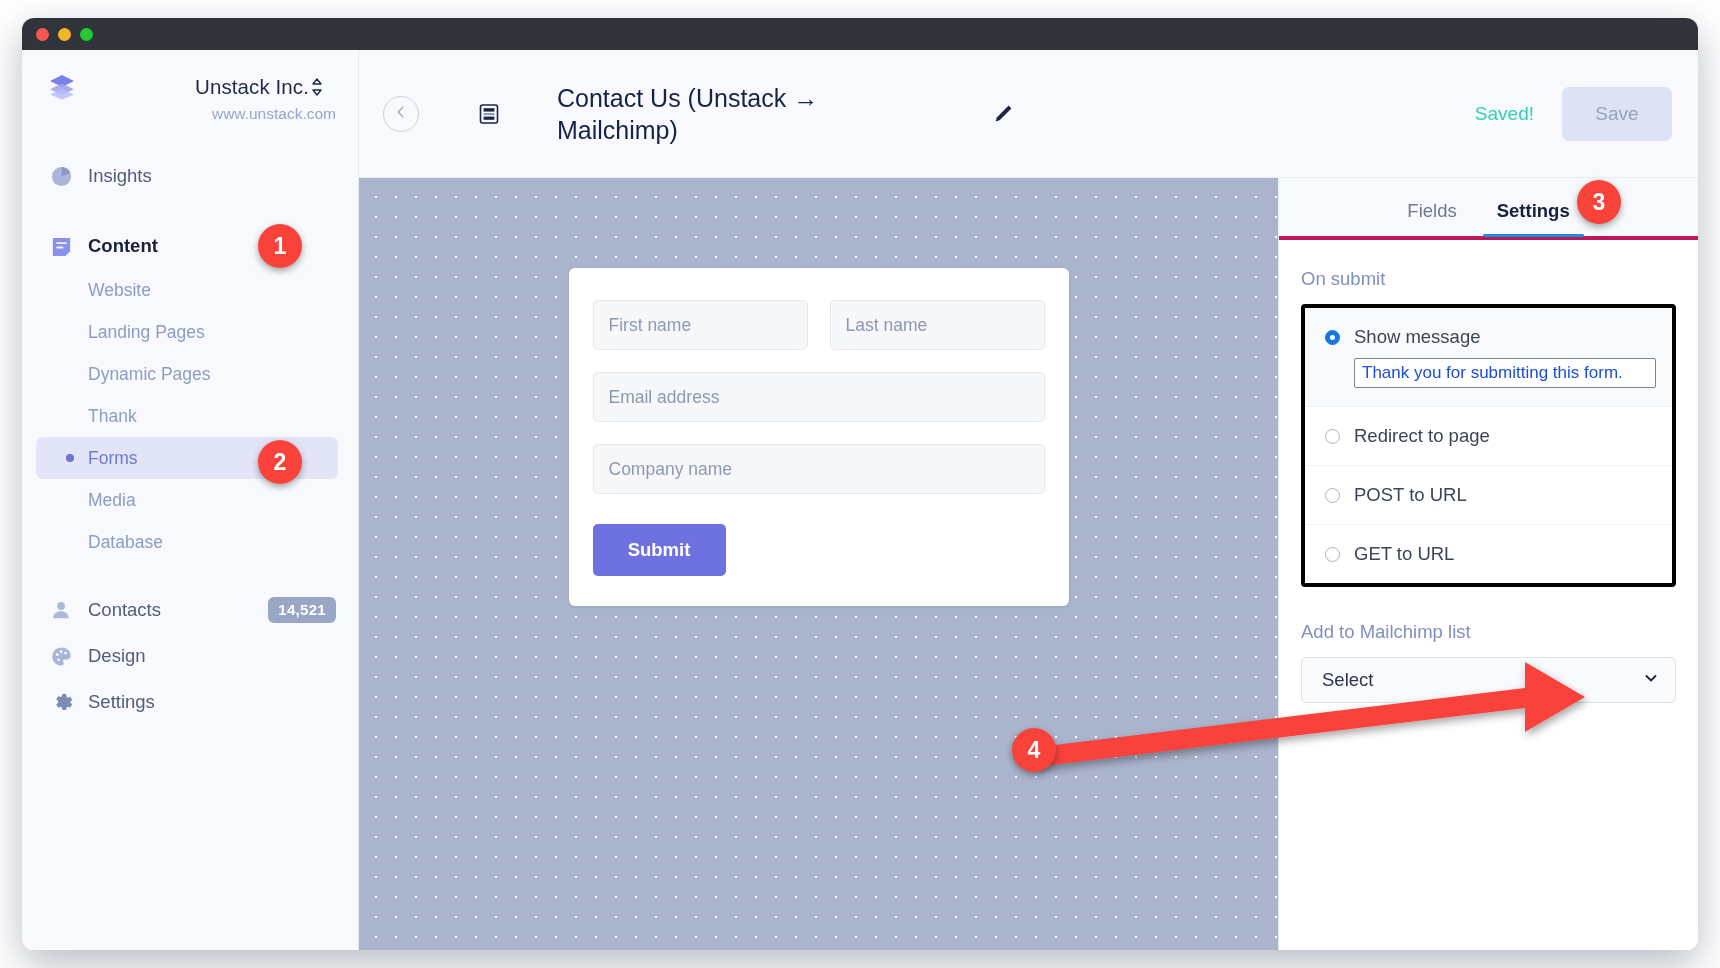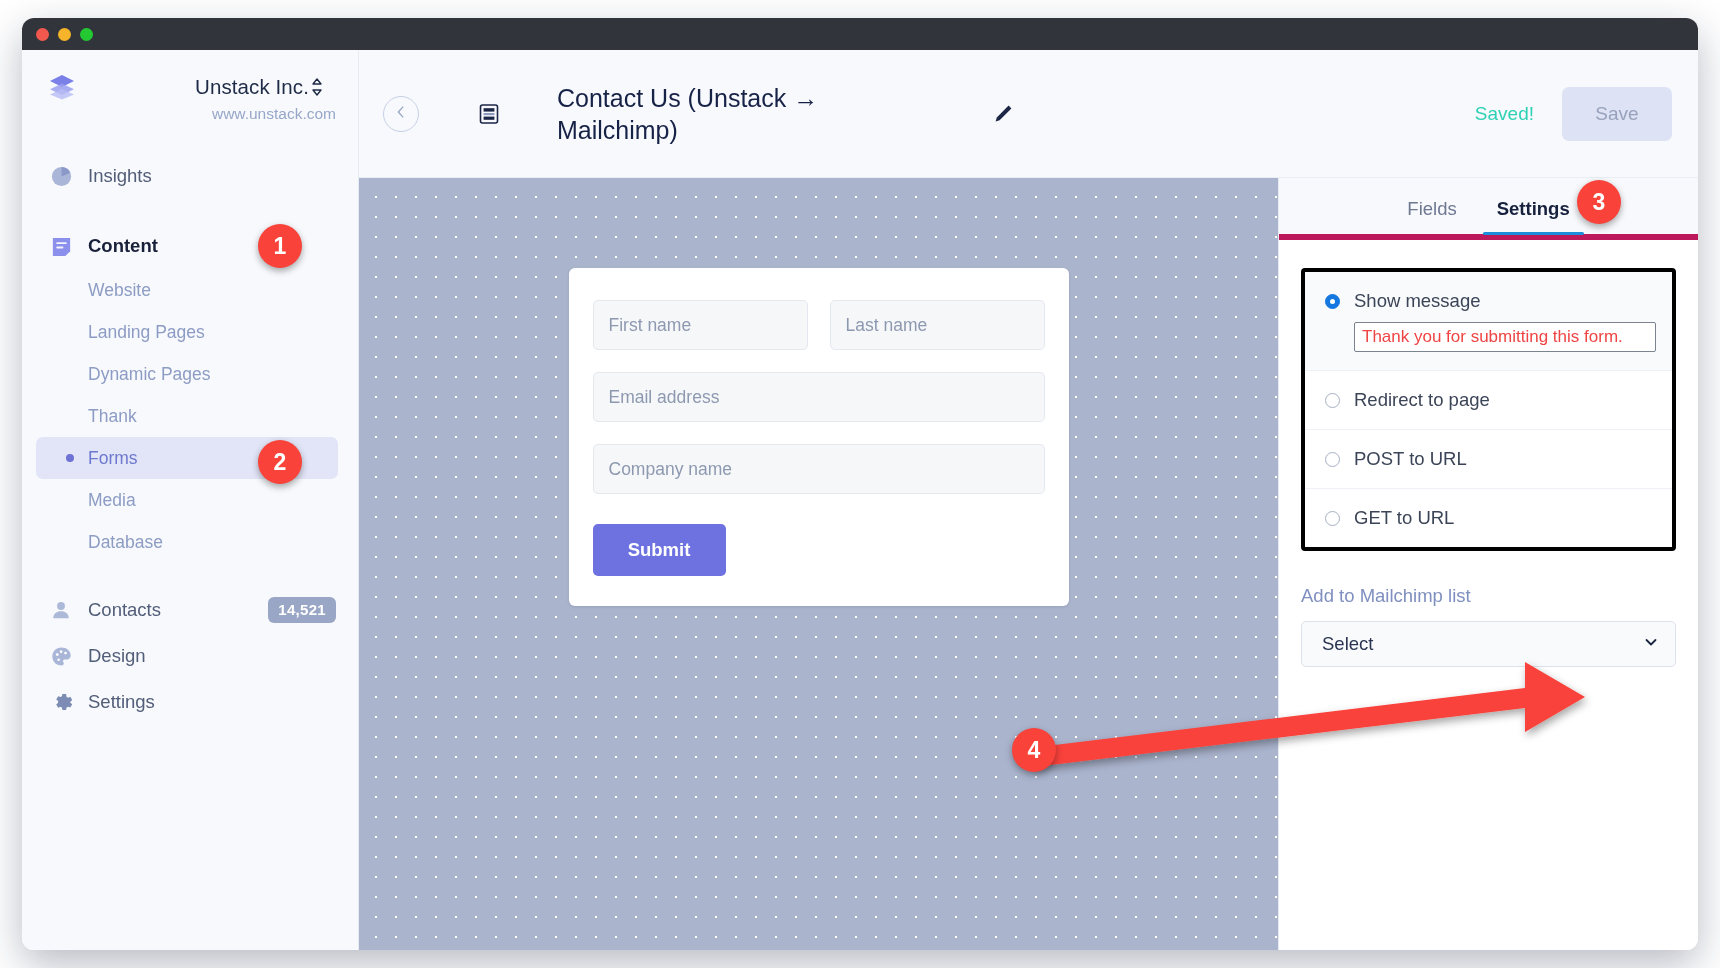--- a/index.html
+++ b/index.html
@@ -196,21 +196,21 @@
   
   #right-panel {
     width: 420px; flex: none;
     background: #ffffff;
     border-left: 1px solid #e7ecf3;
     display: flex; flex-direction: column;
   }
   #panel-tabs {
     height: 62px;
     background: #f7f9fc;
-    border-bottom: 6px solid #be185d;
+    border-bottom: 4px solid #be185d;
     display: flex; align-items: flex-end; justify-content: center;
     gap: 12px;
     position: relative;
   }
   .ptab {
     font-size: 18.5px; color: #6e7891;
     padding: 0 14px 14px 14px;
     cursor: pointer; position: relative;
   }
   .ptab.active { color: #17213d; font-weight: bold; }
@@ -252,21 +252,21 @@
   }
   .radio-text { font-size: 18.5px; color: #3c4558; }
   .msg-input {
     margin: 10px 0 0 29px;
     border: 1px solid #7b838f;
     border-radius: 2px;
     background: #ffffff;
     height: 30px;
     display: flex; align-items: center;
     padding-left: 7px;
-    font-size: 17px; color: #ef4444;
+    font-size: 17px; color: #1d4ed8;
     cursor: text;
   }
 
   .select-label { margin-top: 34px; }
   .select-box {
     border: 1px solid #dde3ec;
     background: #f8fafc;
     border-radius: 5px;
     height: 46px;
     display: flex; align-items: center;
@@ -465,20 +465,21 @@
           </div>
         </section>
 
         <aside id="right-panel">
           <div id="panel-tabs">
             <div class="ptab">Fields</div>
             <div class="ptab active">Settings</div>
           </div>
 
           <div id="panel-body">
+            <div class="panel-label">On submit</div>
 
             <div class="radio-group">
 
               <div class="radio-row first">
                 <div class="radio-line">
                   <span class="radio-mark on"></span>
                   <span class="radio-text">Show message</span>
                 </div>
                 <div class="msg-input">Thank you for submitting this form.</div>
               </div>

